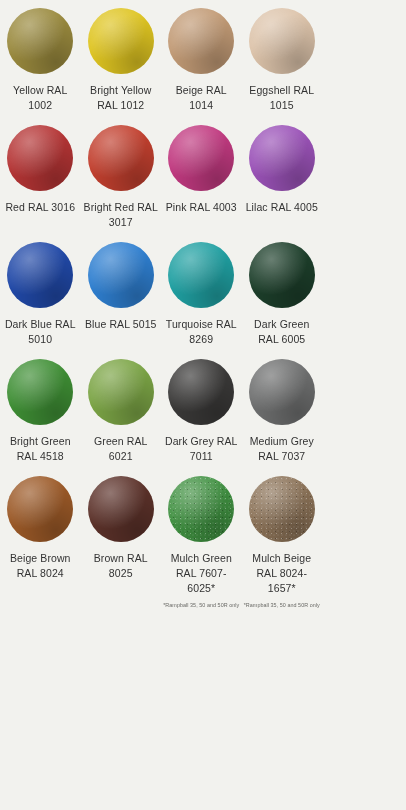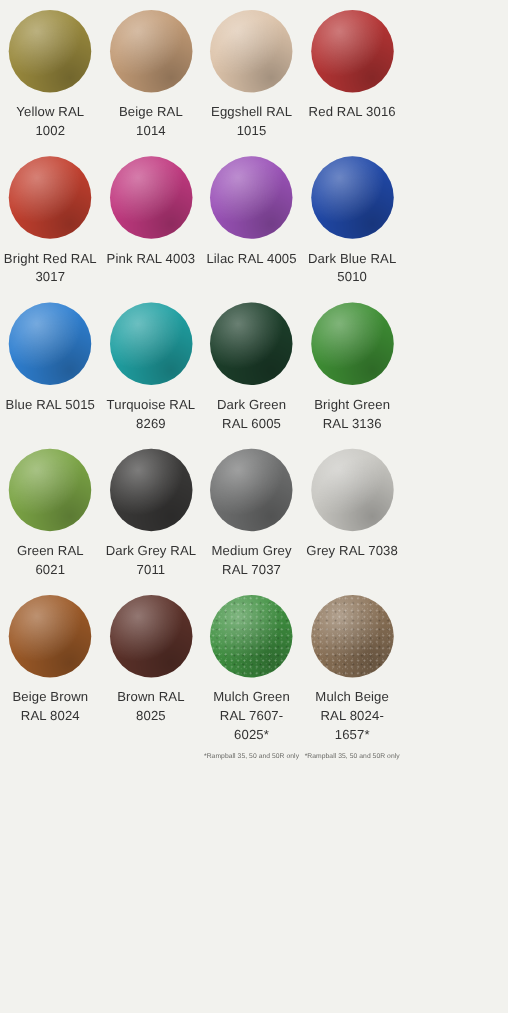--- a/index.html
+++ b/index.html
@@ -92,20 +92,26 @@
 
 <div class="swatch-grid">
     <div class="swatch">
       <div class="circle-wrap">
         <div class="circle" style="background-color: rgb(154, 138, 62);"></div>
       </div>
       <div class="label">Yellow RAL 1002</div>
     </div>
     <div class="swatch">
       <div class="circle-wrap">
+        <div class="circle" style="background-color: rgb(223, 197, 34);"></div>
+      </div>
+      <div class="label">Bright Yellow RAL 1012</div>
+    </div>
+    <div class="swatch">
+      <div class="circle-wrap">
         <div class="circle" style="background-color: rgb(194, 155, 118);"></div>
       </div>
       <div class="label">Beige RAL 1014</div>
     </div>
     <div class="swatch">
       <div class="circle-wrap">
         <div class="circle" style="background-color: rgb(221, 196, 171);"></div>
       </div>
       <div class="label">Eggshell RAL 1015</div>
     </div>
@@ -154,45 +160,39 @@
     <div class="swatch">
       <div class="circle-wrap">
         <div class="circle" style="background-color: rgb(29, 63, 43);"></div>
       </div>
       <div class="label">Dark Green RAL 6005</div>
     </div>
     <div class="swatch">
       <div class="circle-wrap">
         <div class="circle" style="background-color: rgb(63, 143, 53);"></div>
       </div>
-      <div class="label">Bright Green RAL 3136</div>
+      <div class="label">Bright Green RAL 4518</div>
     </div>
     <div class="swatch">
       <div class="circle-wrap">
         <div class="circle" style="background-color: rgb(124, 165, 70);"></div>
       </div>
       <div class="label">Green RAL 6021</div>
     </div>
     <div class="swatch">
       <div class="circle-wrap">
         <div class="circle" style="background-color: rgb(59, 58, 57);"></div>
       </div>
       <div class="label">Dark Grey RAL 7011</div>
     </div>
     <div class="swatch">
       <div class="circle-wrap">
         <div class="circle" style="background-color: rgb(111, 112, 112);"></div>
       </div>
       <div class="label">Medium Grey RAL 7037</div>
-    </div>
-    <div class="swatch">
-      <div class="circle-wrap">
-        <div class="circle" style="background-color: rgb(200, 199, 194);"></div>
-      </div>
-      <div class="label">Grey RAL 7038</div>
     </div>
     <div class="swatch">
       <div class="circle-wrap">
         <div class="circle" style="background-color: rgb(156, 90, 40);"></div>
       </div>
       <div class="label">Beige Brown RAL 8024</div>
     </div>
     <div class="swatch">
       <div class="circle-wrap">
         <div class="circle" style="background-color: rgb(92, 50, 42);"></div>

